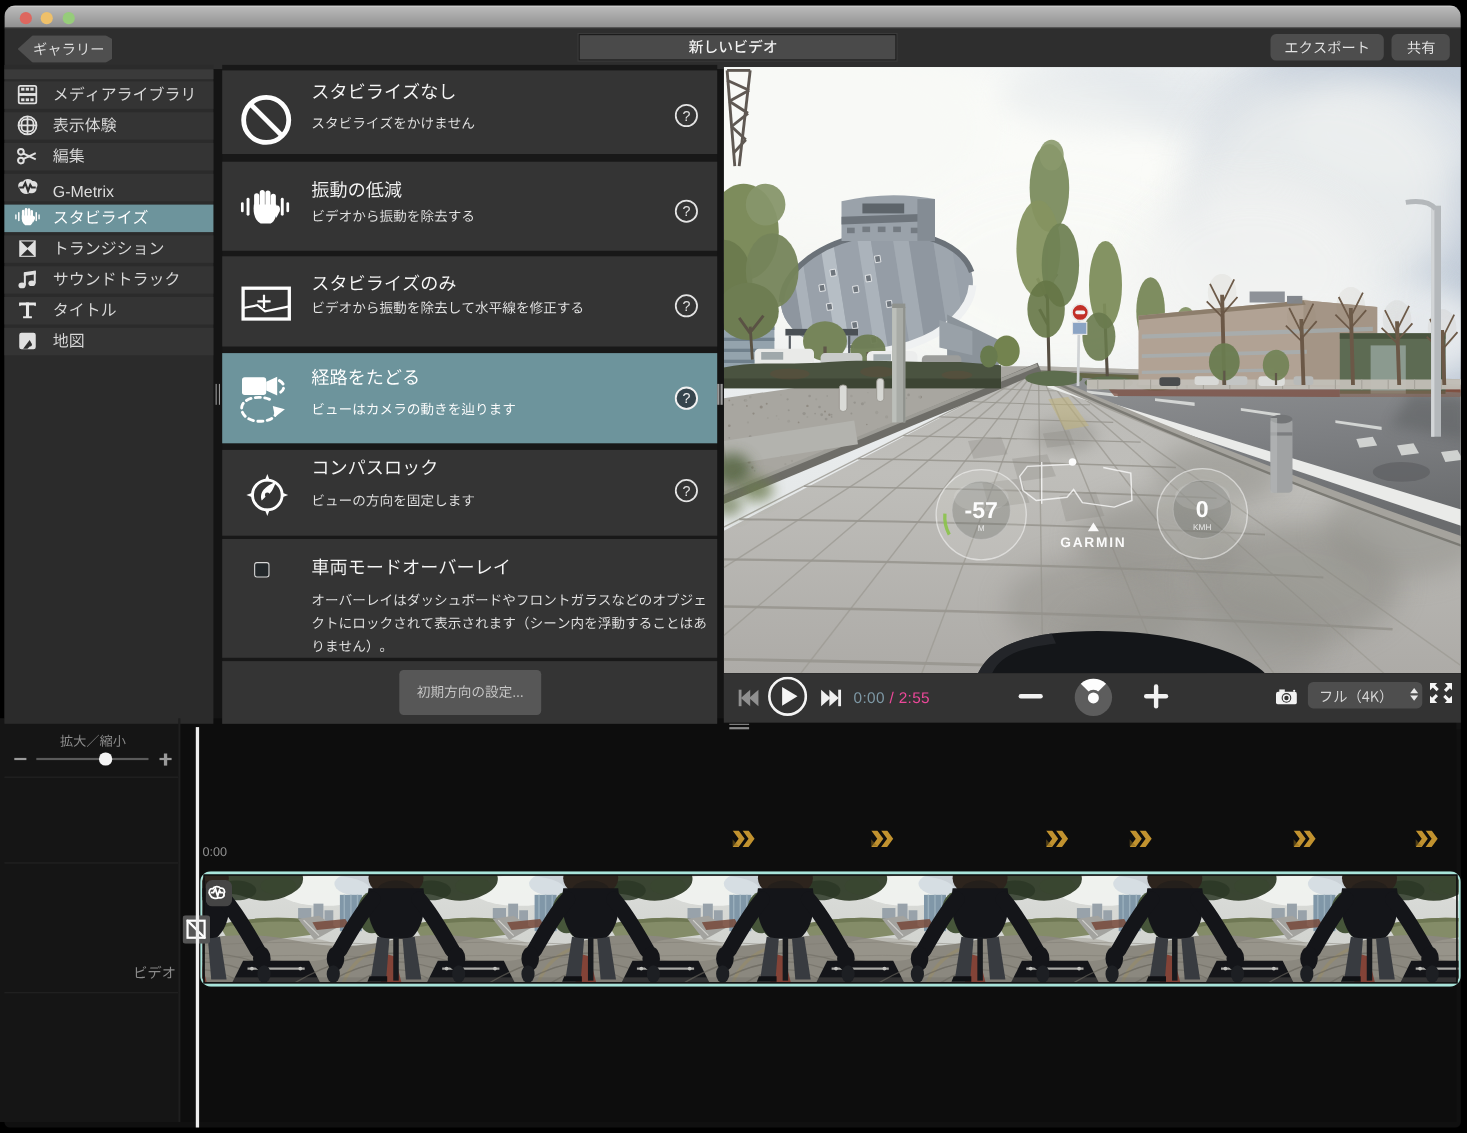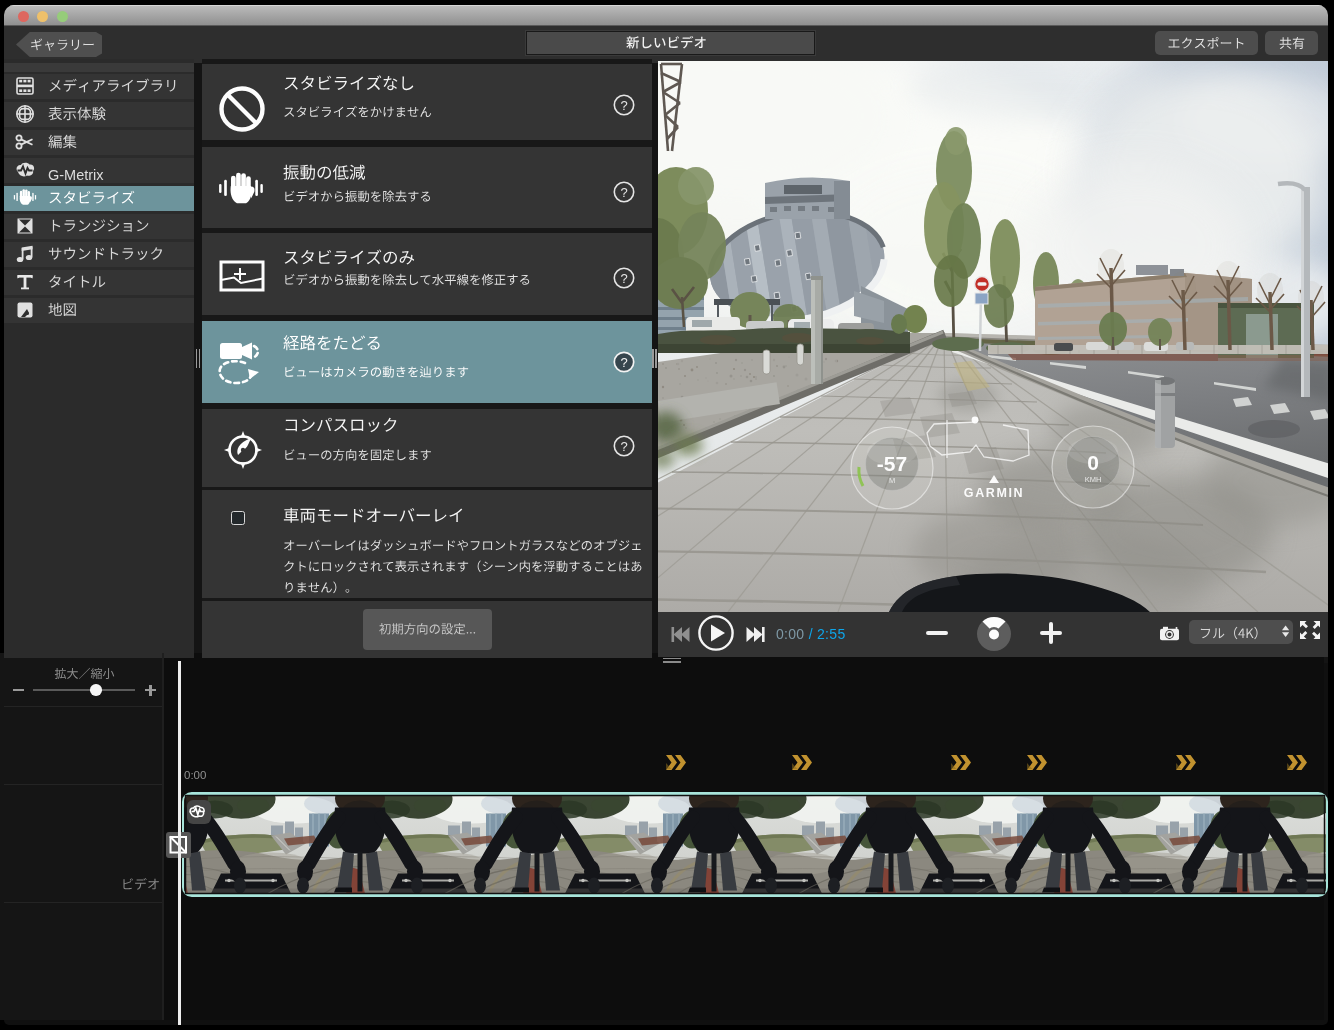--- a/index.html
+++ b/index.html
@@ -682,21 +682,21 @@
       <path d="M5,9 L9.5,15 L14,9 Z" fill="#e8e8e8" transform="scale(0.8)"></path>
     </svg>
     <svg class="abs" style="left:1300px;top:621px;z-index:8;" width="20" height="18" viewBox="0 0 20 18">
       <g fill="#f5f5f5">
         <path d="M0,6.5 L0,0 L6.5,0 L4.6,1.9 L8,5.3 L6,7.3 L2.6,3.9 Z"></path>
         <path d="M13.5,0 L20,0 L20,6.5 L18.1,4.6 L14.7,8 L12.7,6 L16.1,2.6 Z"></path>
         <path d="M20,11.5 L20,18 L13.5,18 L15.4,16.1 L12,12.7 L14,10.7 L17.4,14.1 Z"></path>
         <path d="M6.5,18 L0,18 L0,11.5 L1.9,13.4 L5.3,10 L7.3,12 L3.9,15.4 Z"></path>
       </g>
     </svg>
-    <span class="abs" style="left:776px;top:626px;font-size:14px;color:#7e98a5;z-index:8;letter-spacing:0.3px">0:00<span style="color:#0ea5e9"> / 2:55</span></span>
+    <span class="abs" style="left:776px;top:626px;font-size:14px;color:#7e98a5;z-index:8;letter-spacing:0.3px">0:00<span style="color:#ec4899"> / 2:55</span></span>
     <div id="tl"></div>
     <div id="tlleft"></div>
     <div class="abs" style="left:162px;top:653px;width:2px;height:367px;background:#1f1f1f;z-index:6"></div>
     <div class="hline" style="left:4px;top:706px;width:158px;z-index:6"></div>
     <div class="hline" style="left:4px;top:783.5px;width:158px;z-index:6"></div>
     <div class="hline" style="left:4px;top:902px;width:158px;z-index:6"></div>
     <div class="abs" style="left:13px;top:688.5px;width:11px;height:2.6px;background:#9a9a9a;z-index:7"></div>
     <div class="abs" style="left:33px;top:689.2px;width:102px;height:1.6px;background:#5a5a5a;z-index:7"></div>
     <div class="abs" style="left:90px;top:684px;width:11.5px;height:11.5px;border-radius:50%;background:#f5f5f5;z-index:8"></div>
     <div class="abs" style="left:145px;top:688.7px;width:11px;height:2.6px;background:#9a9a9a;z-index:7"></div>

